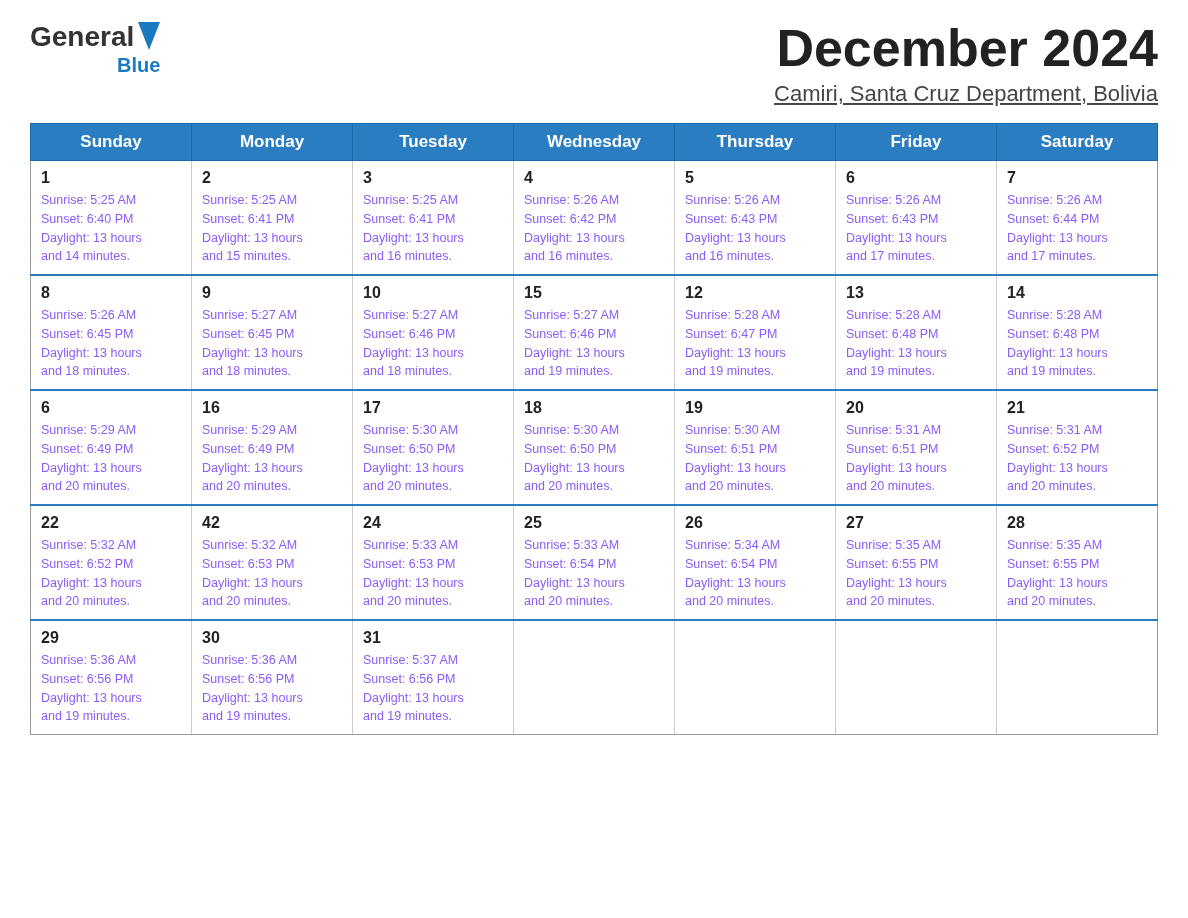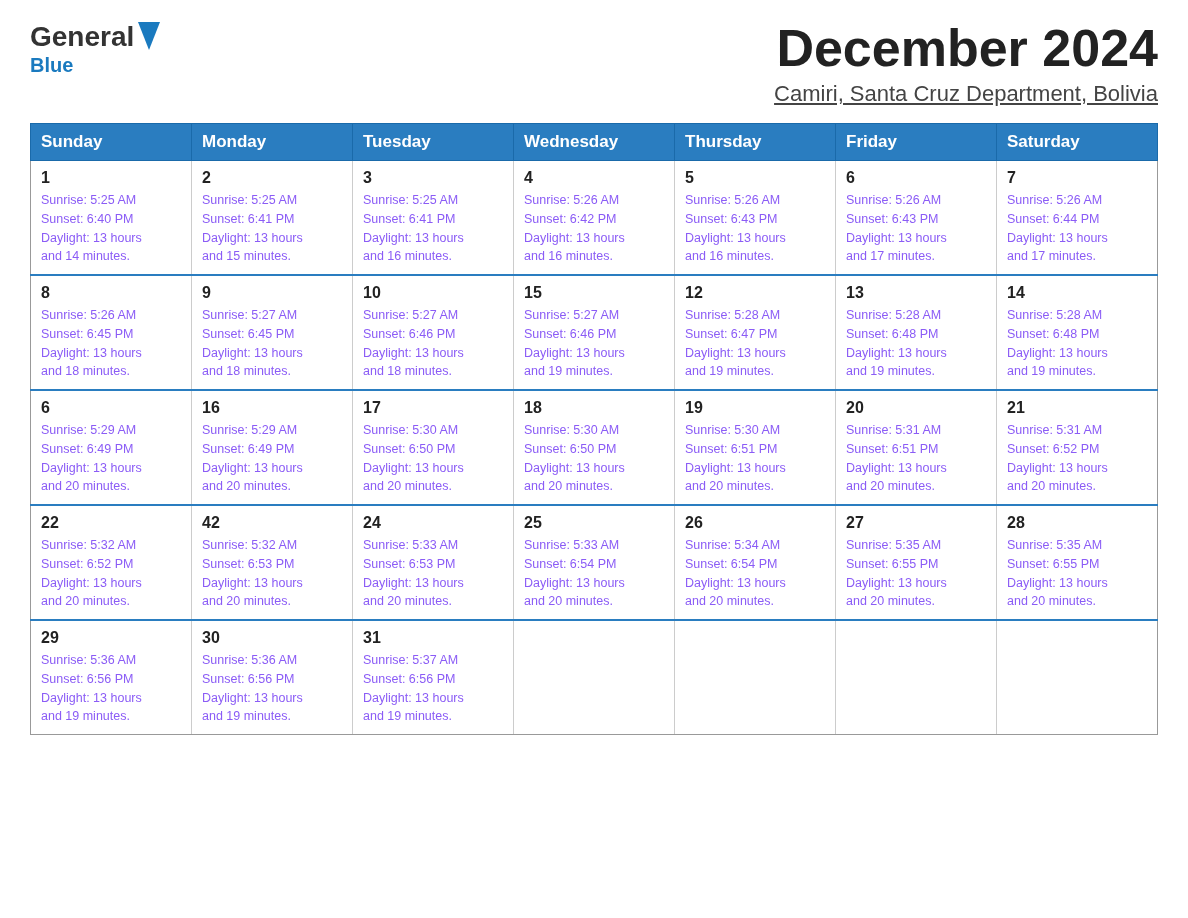--- a/index.html
+++ b/index.html
@@ -46,21 +46,21 @@
       width: 100%;
       border-collapse: collapse;
       border: 1px solid #999;
     }
     .calendar-table th {
       background-color: #2a7dc0;
       color: #fff;
       font-size: 17px;
       font-weight: bold;
       padding: 8px 10px;
-      text-align: left;
+      text-align: center;
       border: 1px solid #1a6aaa;
     }
     .calendar-table td {
       vertical-align: top;
       padding: 8px 10px;
       border-right: 1px solid #ccc;
       border-bottom: 2px solid #2a7dc0;
       width: 14.28%;
       font-size: 13px;
       color: #333;
@@ -82,21 +82,21 @@
     }
     .empty-cell {
       background: #fff;
     }
     tr:last-child td {
       border-bottom: 1px solid #999;
     }
     .logo-wrap {
       display: flex;
       flex-direction: column;
-      align-items: flex-start;
+      align-items: flex-end;
     }
     .logo-line1 {
       display: flex;
       align-items: center;
     }
     .logo-arrow {
       display: inline-block;
       margin-left: 2px;
     }
   </style>

